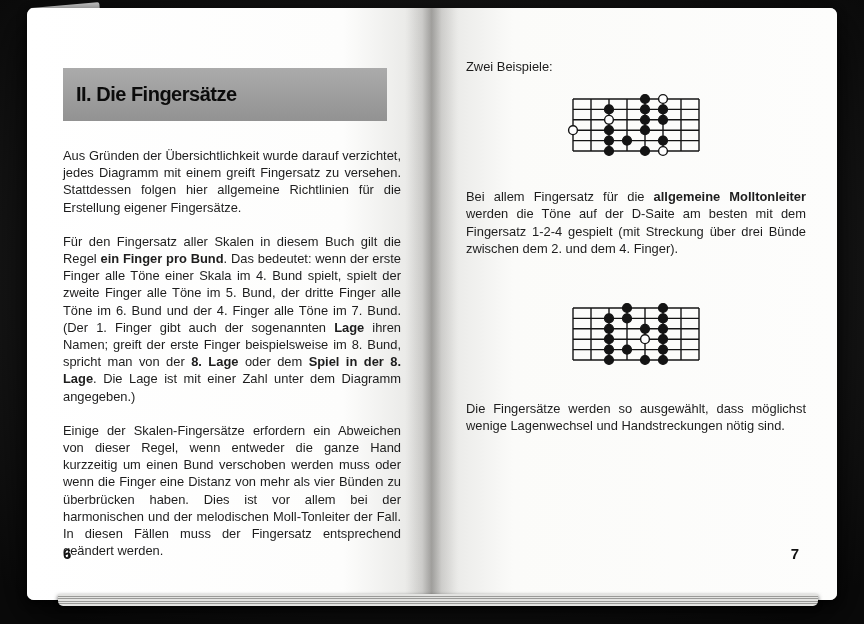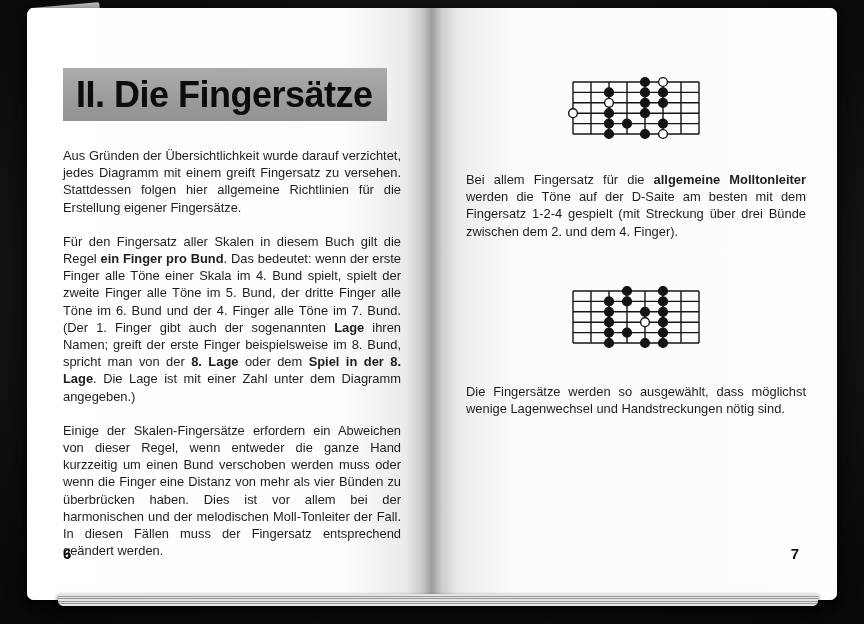--- a/index.html
+++ b/index.html
@@ -52,21 +52,21 @@
   .content-right { position:absolute; left:34px; top:50px; width:340px; }
 
   .heading-box {
     width:324px; height:53px;
     background: linear-gradient(#ababab, #929292);
     display:flex; align-items:center;
     padding-left:13px;
     margin-bottom:26px;
   }
   .heading-box h1 {
-    font-size:36px; font-weight:bold; color:#0c0c0c; letter-spacing:-.5px;
+    font-size:20px; font-weight:bold; color:#0c0c0c; letter-spacing:-.5px;
     white-space:nowrap;
   }
 
   p.body {
     font-size:12.9px; line-height:17.2px; color:#1d1d1d;
     text-align:justify; hyphens:auto;
   }
   p.body b { font-weight:bold; }
   .content-left p.body + p.body { margin-top:17px; }
 
@@ -99,20 +99,21 @@
         </div>
         <p class="body"><span>Aus Gründen der Übersichtlichkeit wurde darauf verzichtet, jedes Diagramm mit einem greift Fingersatz zu versehen. Stattdessen folgen hier allgemeine Richtlinien für die Erstellung eigener Fingersätze.</span></p>
         <p class="body"><span>Für den Fingersatz aller Skalen in diesem Buch gilt die Regel </span><b>ein Finger pro Bund</b><span>. Das bedeutet: wenn der erste Finger alle Töne einer Skala im 4. Bund spielt, spielt der zweite Finger alle Töne im 5. Bund, der dritte Finger alle Töne im 6. Bund und der 4. Finger alle Töne im 7. Bund. (Der 1. Finger gibt auch der sogenannten </span><b>Lage</b><span> ihren Namen; greift der erste Finger beispielsweise im 8. Bund, spricht man von der </span><b>8. Lage</b><span> oder dem </span><b>Spiel in der 8. Lage</b><span>. Die Lage ist mit einer Zahl unter dem Diagramm angegeben.)</span></p>
         <p class="body"><span>Einige der Skalen-Fingersätze erfordern ein Abweichen von dieser Regel, wenn entweder die ganze Hand kurzzeitig um einen Bund verschoben werden muss oder wenn die Finger eine Distanz von mehr als vier Bünden zu überbrücken haben. Dies ist vor allem bei der harmonischen und der melodischen Moll-Tonleiter der Fall. In diesen Fällen muss der Fingersatz entsprechend geändert werden.</span></p>
       </div>
       <div class="pagenum left">6</div>
     </div>
 
     <div class="page right">
       <div class="content-right">
+        <p class="body intro">Zwei Beispiele:</p>
 
         <svg class="diagram first" xmlns="http://www.w3.org/2000/svg" viewBox="0 0 138 66">
             <line x1="6" y1="7" x2="6" y2="59" stroke="#141414" stroke-width="1.4"></line>
             <line x1="24" y1="7" x2="24" y2="59" stroke="#141414" stroke-width="1.4"></line>
             <line x1="42" y1="7" x2="42" y2="59" stroke="#141414" stroke-width="1.4"></line>
             <line x1="60" y1="7" x2="60" y2="59" stroke="#141414" stroke-width="1.4"></line>
             <line x1="78" y1="7" x2="78" y2="59" stroke="#141414" stroke-width="1.4"></line>
             <line x1="96" y1="7" x2="96" y2="59" stroke="#141414" stroke-width="1.4"></line>
             <line x1="114" y1="7" x2="114" y2="59" stroke="#141414" stroke-width="1.4"></line>
             <line x1="132" y1="7" x2="132" y2="59" stroke="#141414" stroke-width="1.4"></line>

